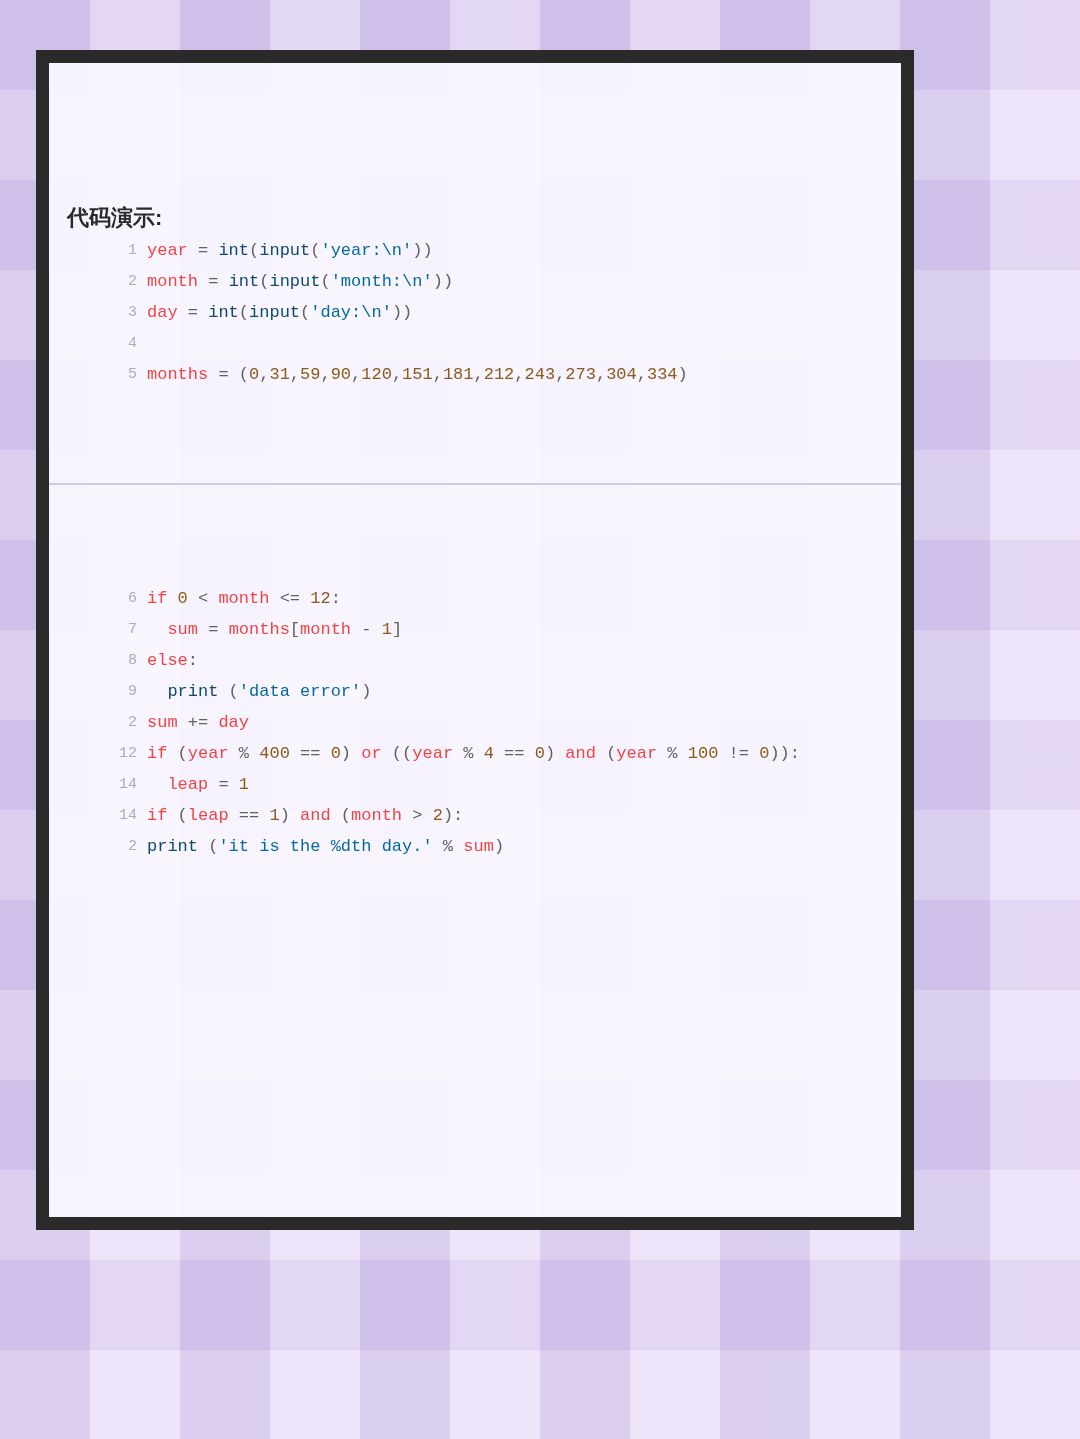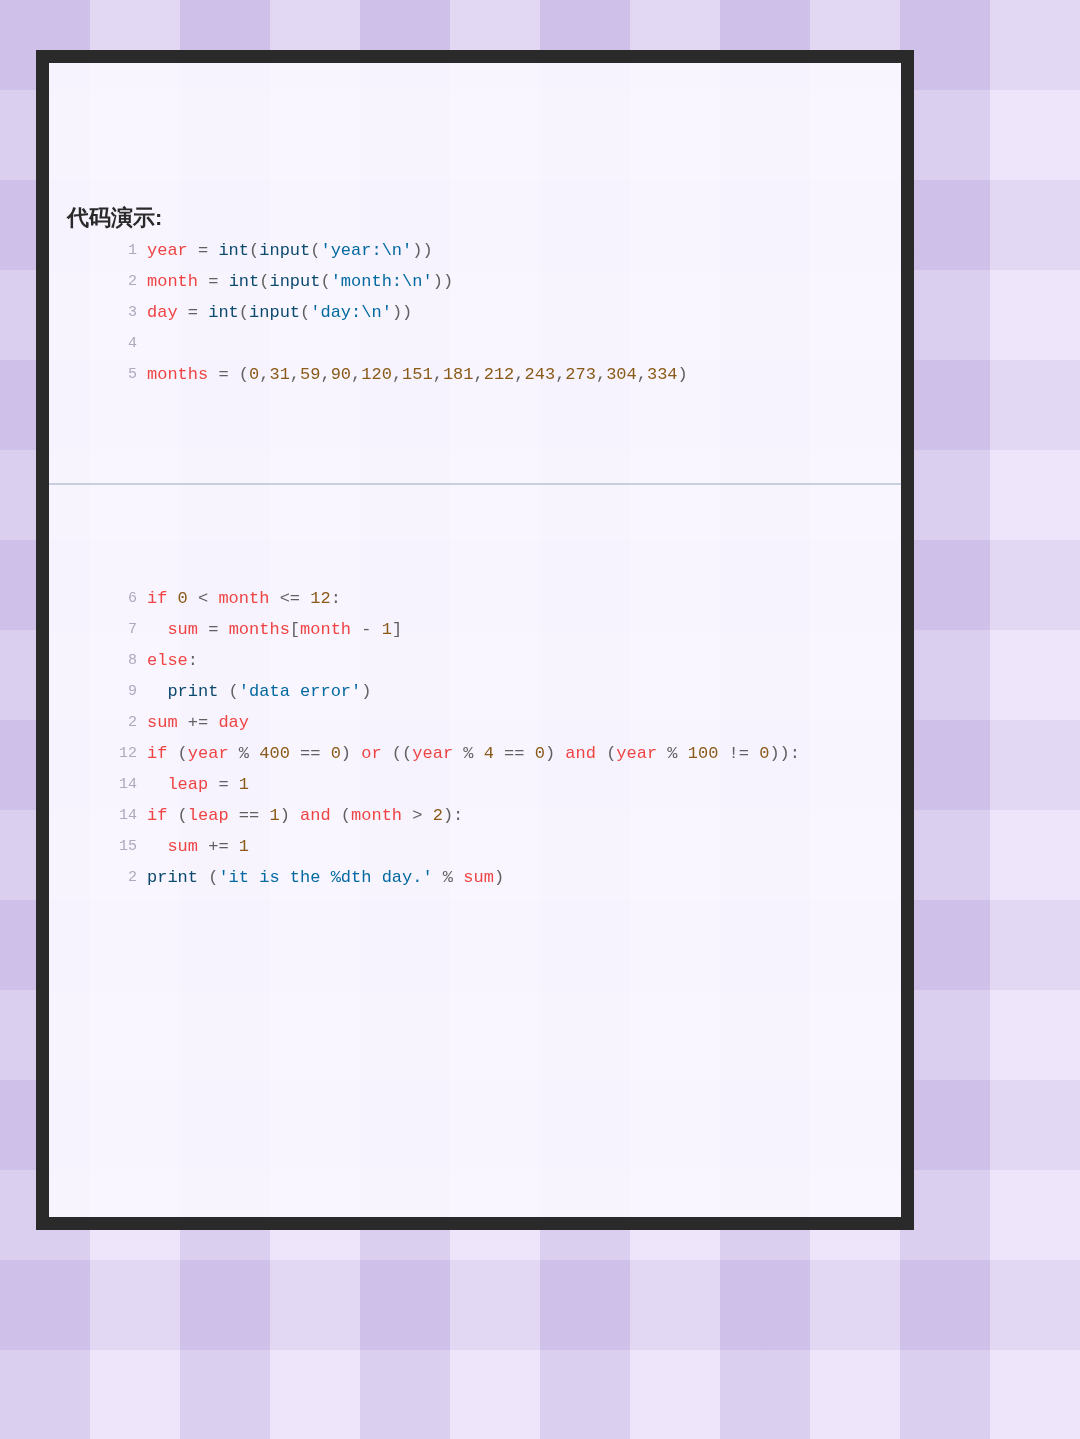--- a/index.html
+++ b/index.html
@@ -108,17 +108,16 @@
     <div class="divider"></div>
     <div class="code-block block2" id="block2">
         <div class="code-line"><span class="gutter">6</span><span class="content"><span class="tok-kw">if</span><span class="tok-op"> </span><span class="tok-num">0</span><span class="tok-op"> &lt; </span><span class="tok-var">month</span><span class="tok-op"> &lt;= </span><span class="tok-num">12</span><span class="tok-punc">:</span></span></div>
         <div class="code-line"><span class="gutter">7</span><span class="content"><span class="tok-op">  </span><span class="tok-var">sum</span><span class="tok-op"> = </span><span class="tok-var">months</span><span class="tok-punc">[</span><span class="tok-var">month</span><span class="tok-op"> - </span><span class="tok-num">1</span><span class="tok-punc">]</span></span></div>
         <div class="code-line"><span class="gutter">8</span><span class="content"><span class="tok-kw">else</span><span class="tok-punc">:</span></span></div>
         <div class="code-line"><span class="gutter">9</span><span class="content"><span class="tok-op">  </span><span class="tok-fn">print</span><span class="tok-punc"> (</span><span class="tok-str">'data error'</span><span class="tok-punc">)</span></span></div>
         <div class="code-line"><span class="gutter">2</span><span class="content"><span class="tok-var">sum</span><span class="tok-op"> += </span><span class="tok-var">day</span></span></div>
         <div class="code-line"><span class="gutter">12</span><span class="content"><span class="tok-kw">if</span><span class="tok-punc"> (</span><span class="tok-var">year</span><span class="tok-op"> % </span><span class="tok-num">400</span><span class="tok-op"> == </span><span class="tok-num">0</span><span class="tok-punc">) </span><span class="tok-kw">or</span><span class="tok-punc"> ((</span><span class="tok-var">year</span><span class="tok-op"> % </span><span class="tok-num">4</span><span class="tok-op"> == </span><span class="tok-num">0</span><span class="tok-punc">) </span><span class="tok-kw">and</span><span class="tok-punc"> (</span><span class="tok-var">year</span><span class="tok-op"> % </span><span class="tok-num">100</span><span class="tok-op"> != </span><span class="tok-num">0</span><span class="tok-punc">)):</span></span></div>
         <div class="code-line"><span class="gutter">14</span><span class="content"><span class="tok-op">  </span><span class="tok-var">leap</span><span class="tok-op"> = </span><span class="tok-num">1</span></span></div>
         <div class="code-line"><span class="gutter">14</span><span class="content"><span class="tok-kw">if</span><span class="tok-punc"> (</span><span class="tok-var">leap</span><span class="tok-op"> == </span><span class="tok-num">1</span><span class="tok-punc">) </span><span class="tok-kw">and</span><span class="tok-punc"> (</span><span class="tok-var">month</span><span class="tok-op"> &gt; </span><span class="tok-num">2</span><span class="tok-punc">):</span></span></div>
-        <div class="code-line"><span class="gutter">15</span><span class="content"><span class="tok-op">  </span><span class="tok-var">sum</span><span class="tok-op"> += </span><span class="tok-num">1</span></span></div>
         <div class="code-line"><span class="gutter">2</span><span class="content"><span class="tok-fn">print</span><span class="tok-punc"> (</span><span class="tok-str">'it is the %dth day.'</span><span class="tok-op"> % </span><span class="tok-var">sum</span><span class="tok-punc">)</span></span></div>
       </div>
   </div>
 </div>
 
 </body></html>

